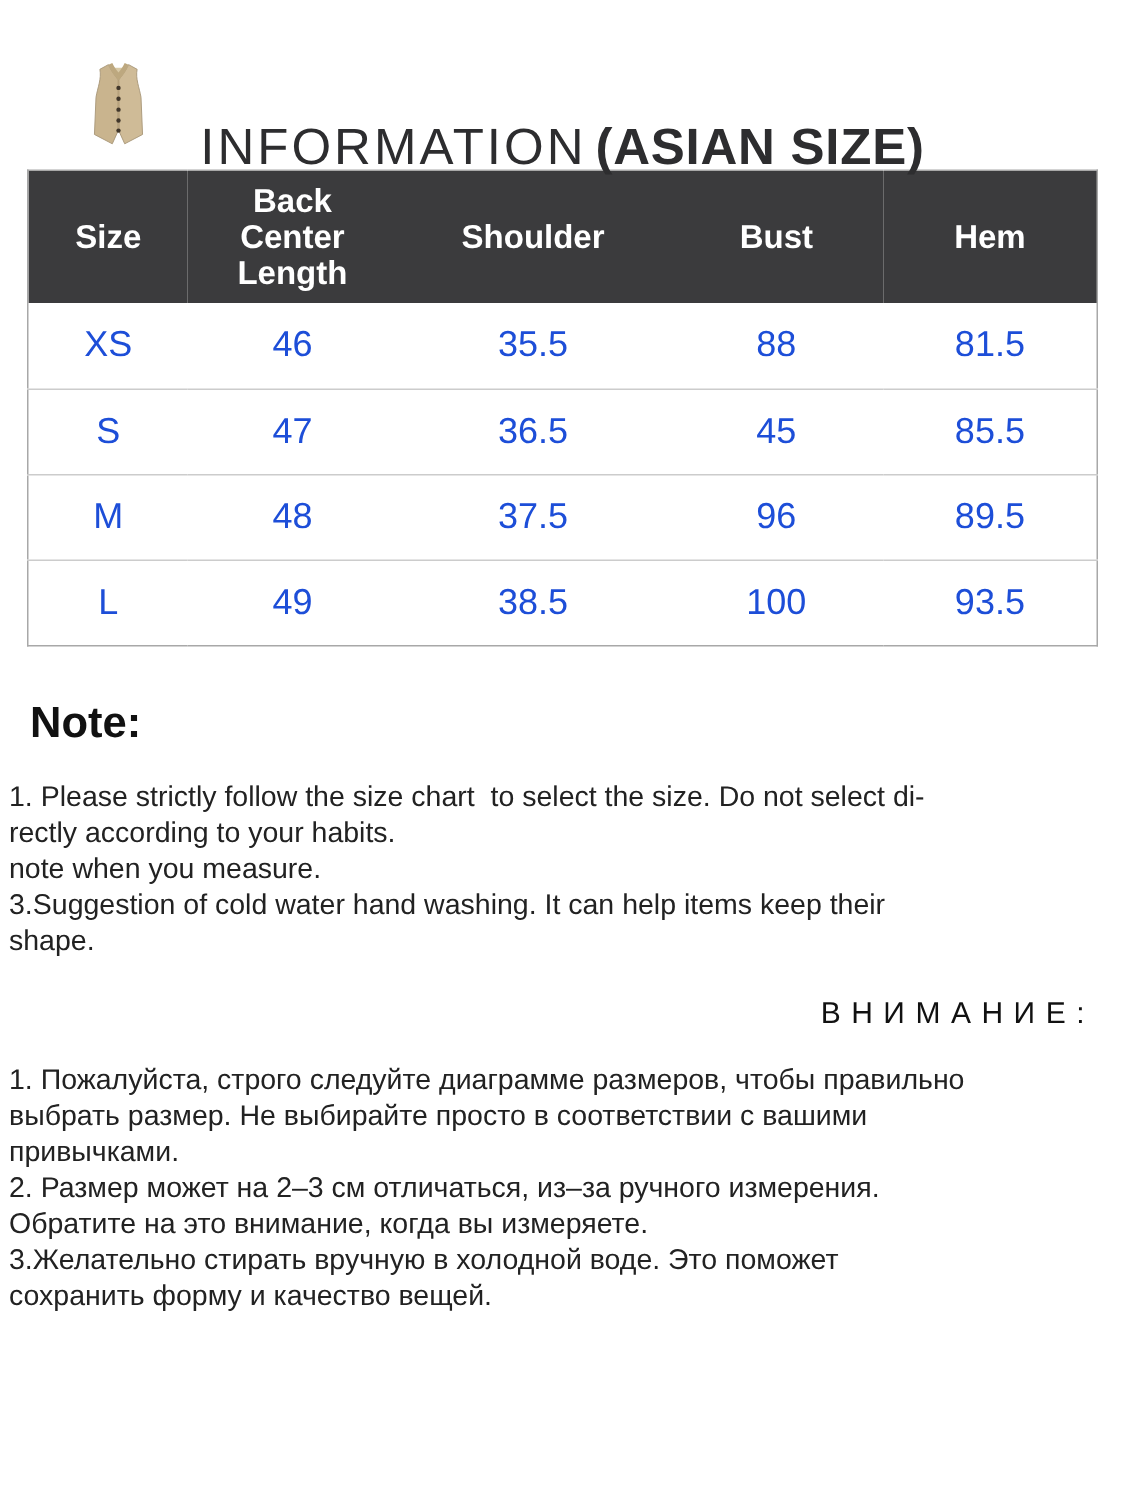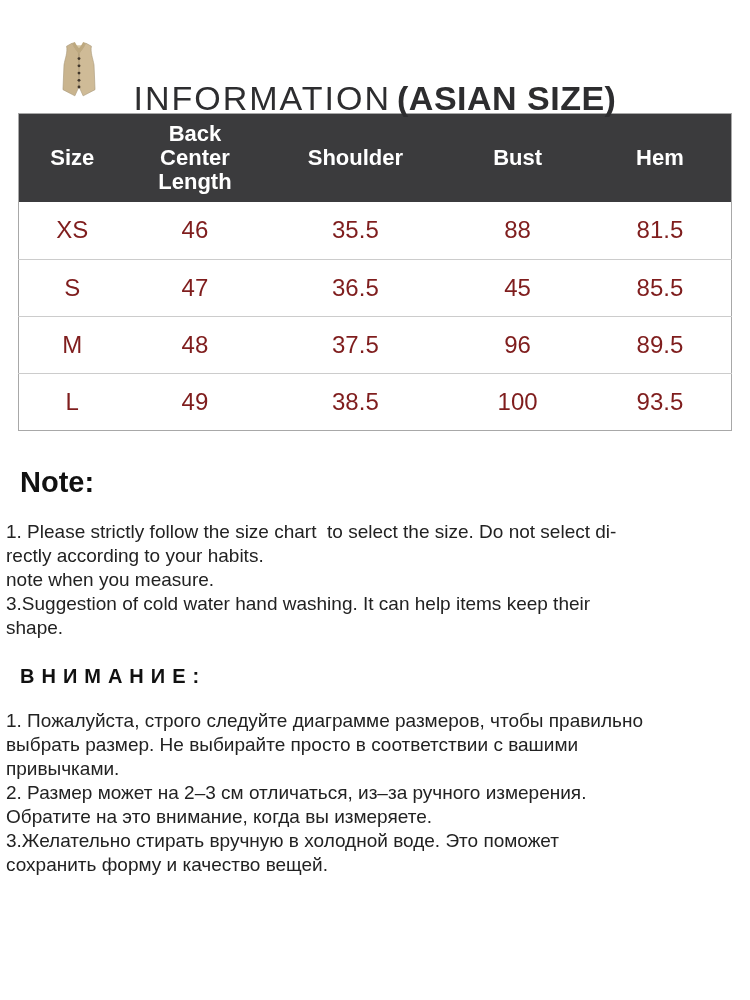--- a/index.html
+++ b/index.html
@@ -42,41 +42,42 @@
     height: 80px;
     font-size: 22px; font-weight: bold;
     line-height: 24px;
     text-align: center; vertical-align: middle;
     padding: 8px 6px;
   }
   .size-table tbody td {
     height: 57px;
     text-align: center; vertical-align: middle;
     font-size: 24px; font-weight: normal;
-    color: #7f1d1d;
+    color: #1d4ed8;
     border-top: 1px solid #cccccc;
     background: #ffffff;
   }
   .size-table tbody tr:first-child td { border-top: none; }
 
   
   .note-heading {
     margin: 35px 20px 0 20px;
     font-size: 29px; font-weight: bold; color: #111111;
   }
   .textblock { margin: 21px 20px 0 6px; }
   .textblock .line {
     font-size: 19px; line-height: 24px;
     color: #222222;
     white-space: pre-wrap;
   }
   .attn-heading {
     margin: 25px 20px 0 20px;
-    font-size: 20px; font-weight: bold; color: #111111;
+    font-size: 20px; font-weight: normal; color: #111111;
     letter-spacing: 7px;
+    text-align: right;
   }
 </style>
 </head>
 <body>
 
 <div class="header">
   <span class="vest">
     <svg viewBox="0 0 48 58" width="50" height="60" xmlns="http://www.w3.org/2000/svg">
 
       <path d="M14,5 L34,5 L32,20 L16,20 Z" fill="#d8c9a6"></path>

